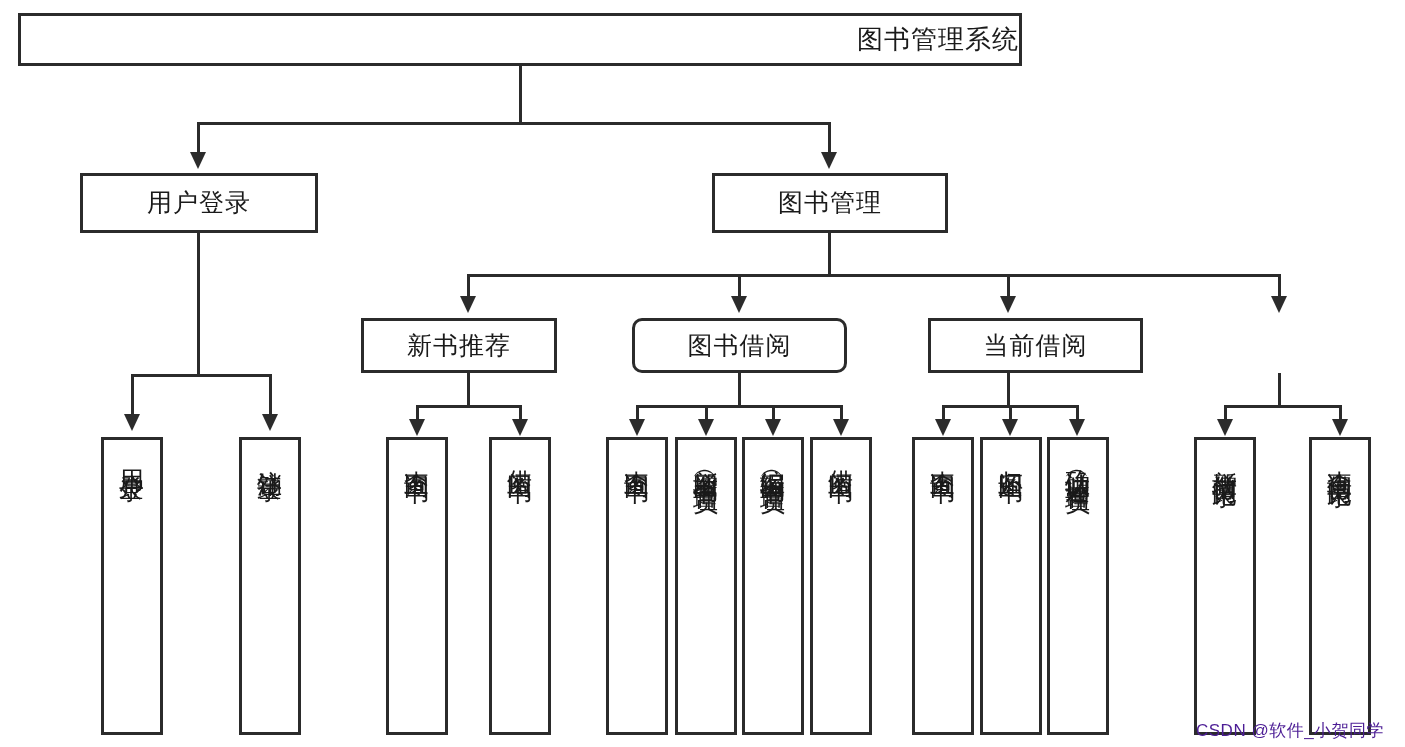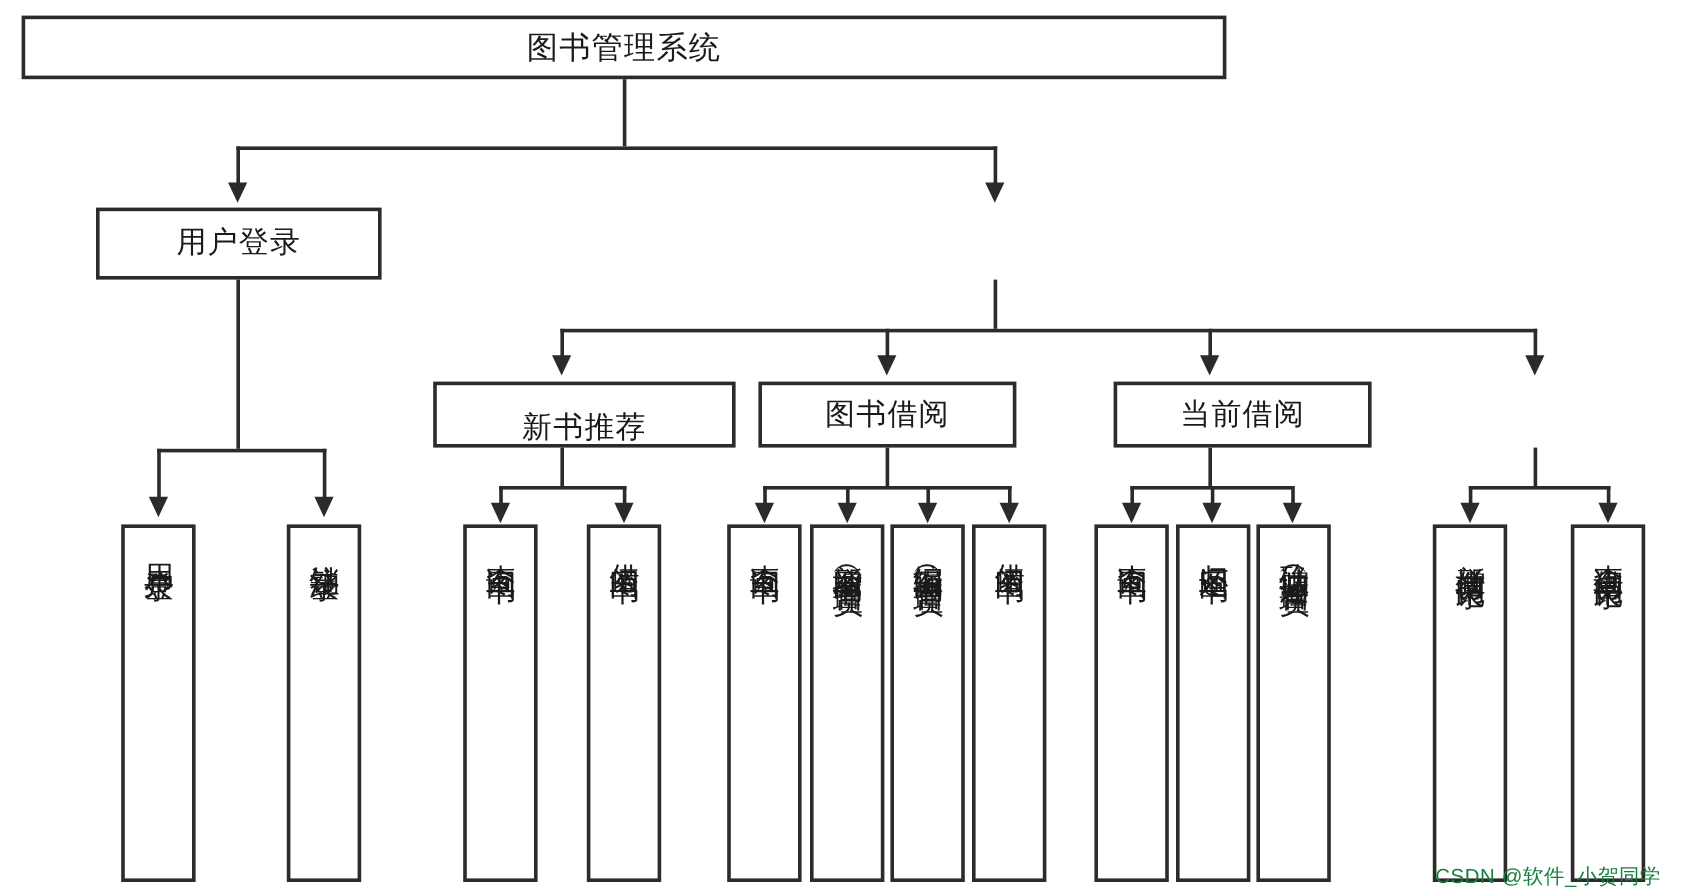--- a/index.html
+++ b/index.html
@@ -67,45 +67,48 @@
     position: absolute;
     width: 0;
     height: 0;
     border-left: 8px solid transparent;
     border-right: 8px solid transparent;
     border-top: 17px solid #2b2b2b;
   }
   .watermark {
     position: absolute;
     font-size: 17px;
-    color: #15803d;
+    color: #4c1d95;
     white-space: nowrap;
     letter-spacing: 0.5px;
   }
 </style>
 </head>
 <body>
 
 <div id="canvas">
 
-  <div class="node root horiz" style="left:18px; top:13px; width:1004px; height:53px;">
+  <div class="node root horiz" style="left:18px; top:13px; width:1004px; height:53px;justify-content:flex-end;">
     <span class="node-label">图书管理系统</span>
   </div>
 
   <div class="vline" style="left:519px; top:66px; height:56px;"></div>
 
   <div class="hline" style="left:197px; top:122px; width:634px;"></div>
 
   <div class="vline" style="left:197px; top:122px; height:32px;"></div>
   <div class="arrow" style="left:190px; top:152px;"></div>
   <div class="vline" style="left:828px; top:122px; height:32px;"></div>
   <div class="arrow" style="left:821px; top:152px;"></div>
 
   <div class="node horiz" style="left:80px; top:173px; width:238px; height:60px;">
     <span class="node-label">用户登录</span>
+  </div>
+  <div class="node horiz" style="left:712px; top:173px; width:236px; height:60px;">
+    <span class="node-label">图书管理</span>
   </div>
 
   <div class="vline" style="left:197px; top:233px; height:141px;"></div>
   <div class="hline" style="left:131px; top:374px; width:141px;"></div>
   <div class="vline" style="left:131px; top:374px; height:42px;"></div>
   <div class="arrow" style="left:124px; top:414px;"></div>
   <div class="vline" style="left:269px; top:374px; height:42px;"></div>
   <div class="arrow" style="left:262px; top:414px;"></div>
 
   <div class="node leaf" style="left:101px; top:437px; width:62px; height:298px;">
@@ -119,24 +122,24 @@
   <div class="hline" style="left:467px; top:274px; width:814px;"></div>
   <div class="vline" style="left:467px; top:274px; height:24px;"></div>
   <div class="arrow" style="left:460px; top:296px;"></div>
   <div class="vline" style="left:738px; top:274px; height:24px;"></div>
   <div class="arrow" style="left:731px; top:296px;"></div>
   <div class="vline" style="left:1007px; top:274px; height:24px;"></div>
   <div class="arrow" style="left:1000px; top:296px;"></div>
   <div class="vline" style="left:1278px; top:274px; height:24px;"></div>
   <div class="arrow" style="left:1271px; top:296px;"></div>
 
-  <div class="node horiz" style="left:361px; top:318px; width:252px; height:55px;align-items:flex-end;">
+  <div class="node horiz" style="left:361px; top:318px; width:196px; height:55px;">
     <span class="node-label">新书推荐</span>
   </div>
-  <div class="node horiz" style="left:632px; top:318px; width:215px; height:55px;">
+  <div class="node horiz" style="left:632px; top:318px; width:215px; height:55px;border-radius:10px;">
     <span class="node-label">图书借阅</span>
   </div>
   <div class="node horiz" style="left:928px; top:318px; width:215px; height:55px;">
     <span class="node-label">当前借阅</span>
   </div>
 
   <div class="vline" style="left:467px; top:373px; height:32px;"></div>
   <div class="hline" style="left:416px; top:405px; width:106px;"></div>
   <div class="vline" style="left:416px; top:405px; height:16px;"></div>
   <div class="arrow" style="left:409px; top:419px;"></div>

